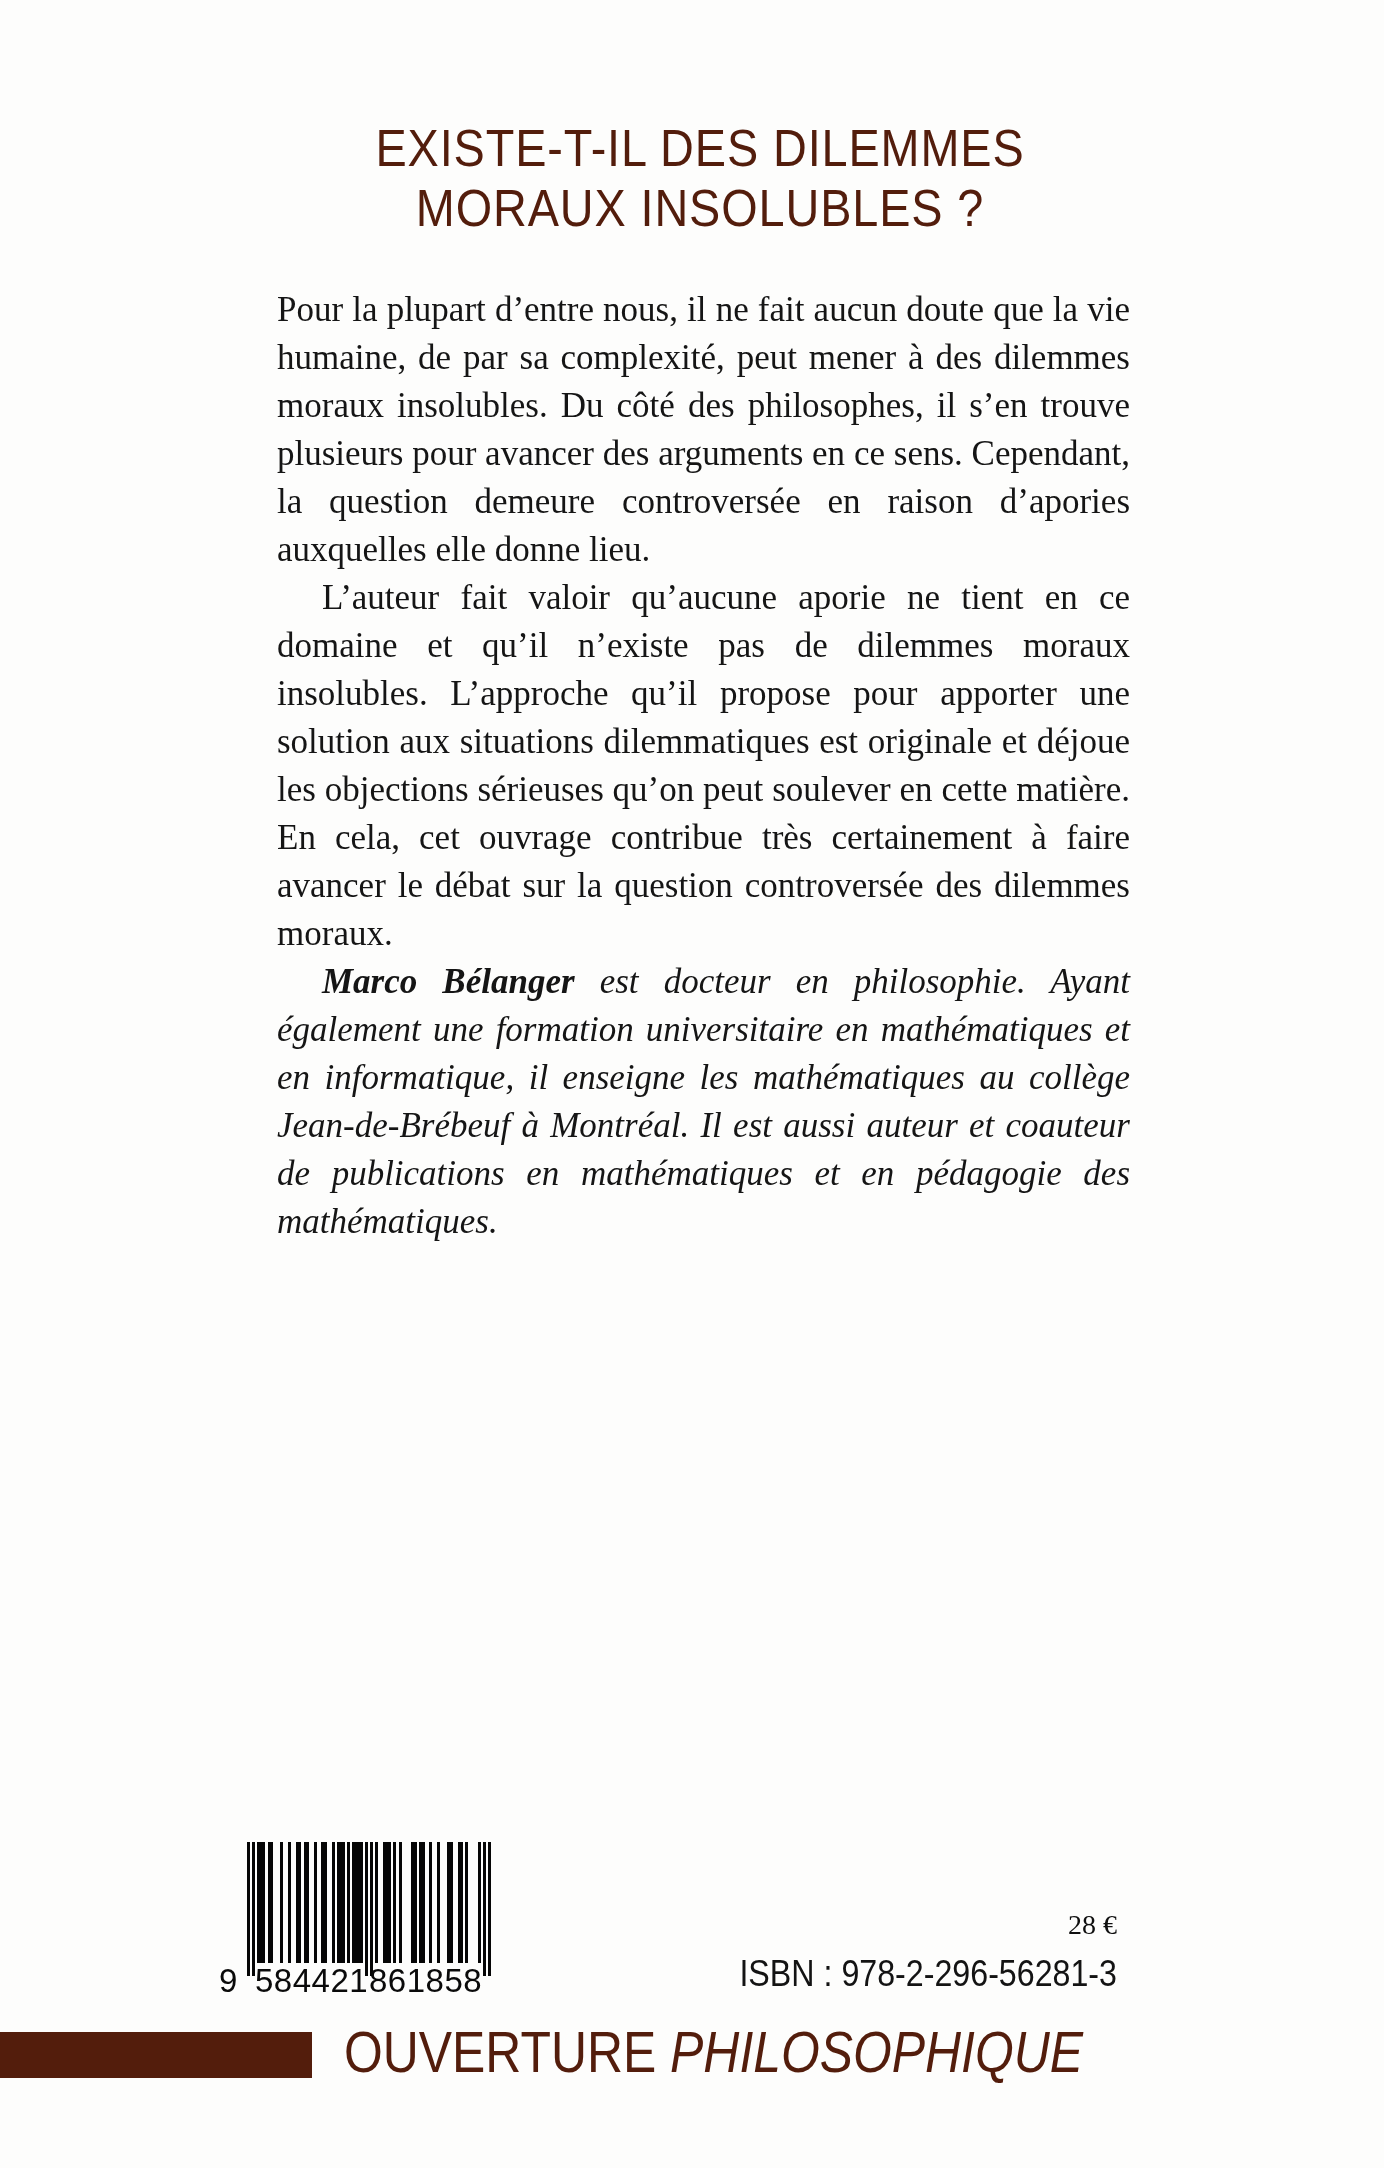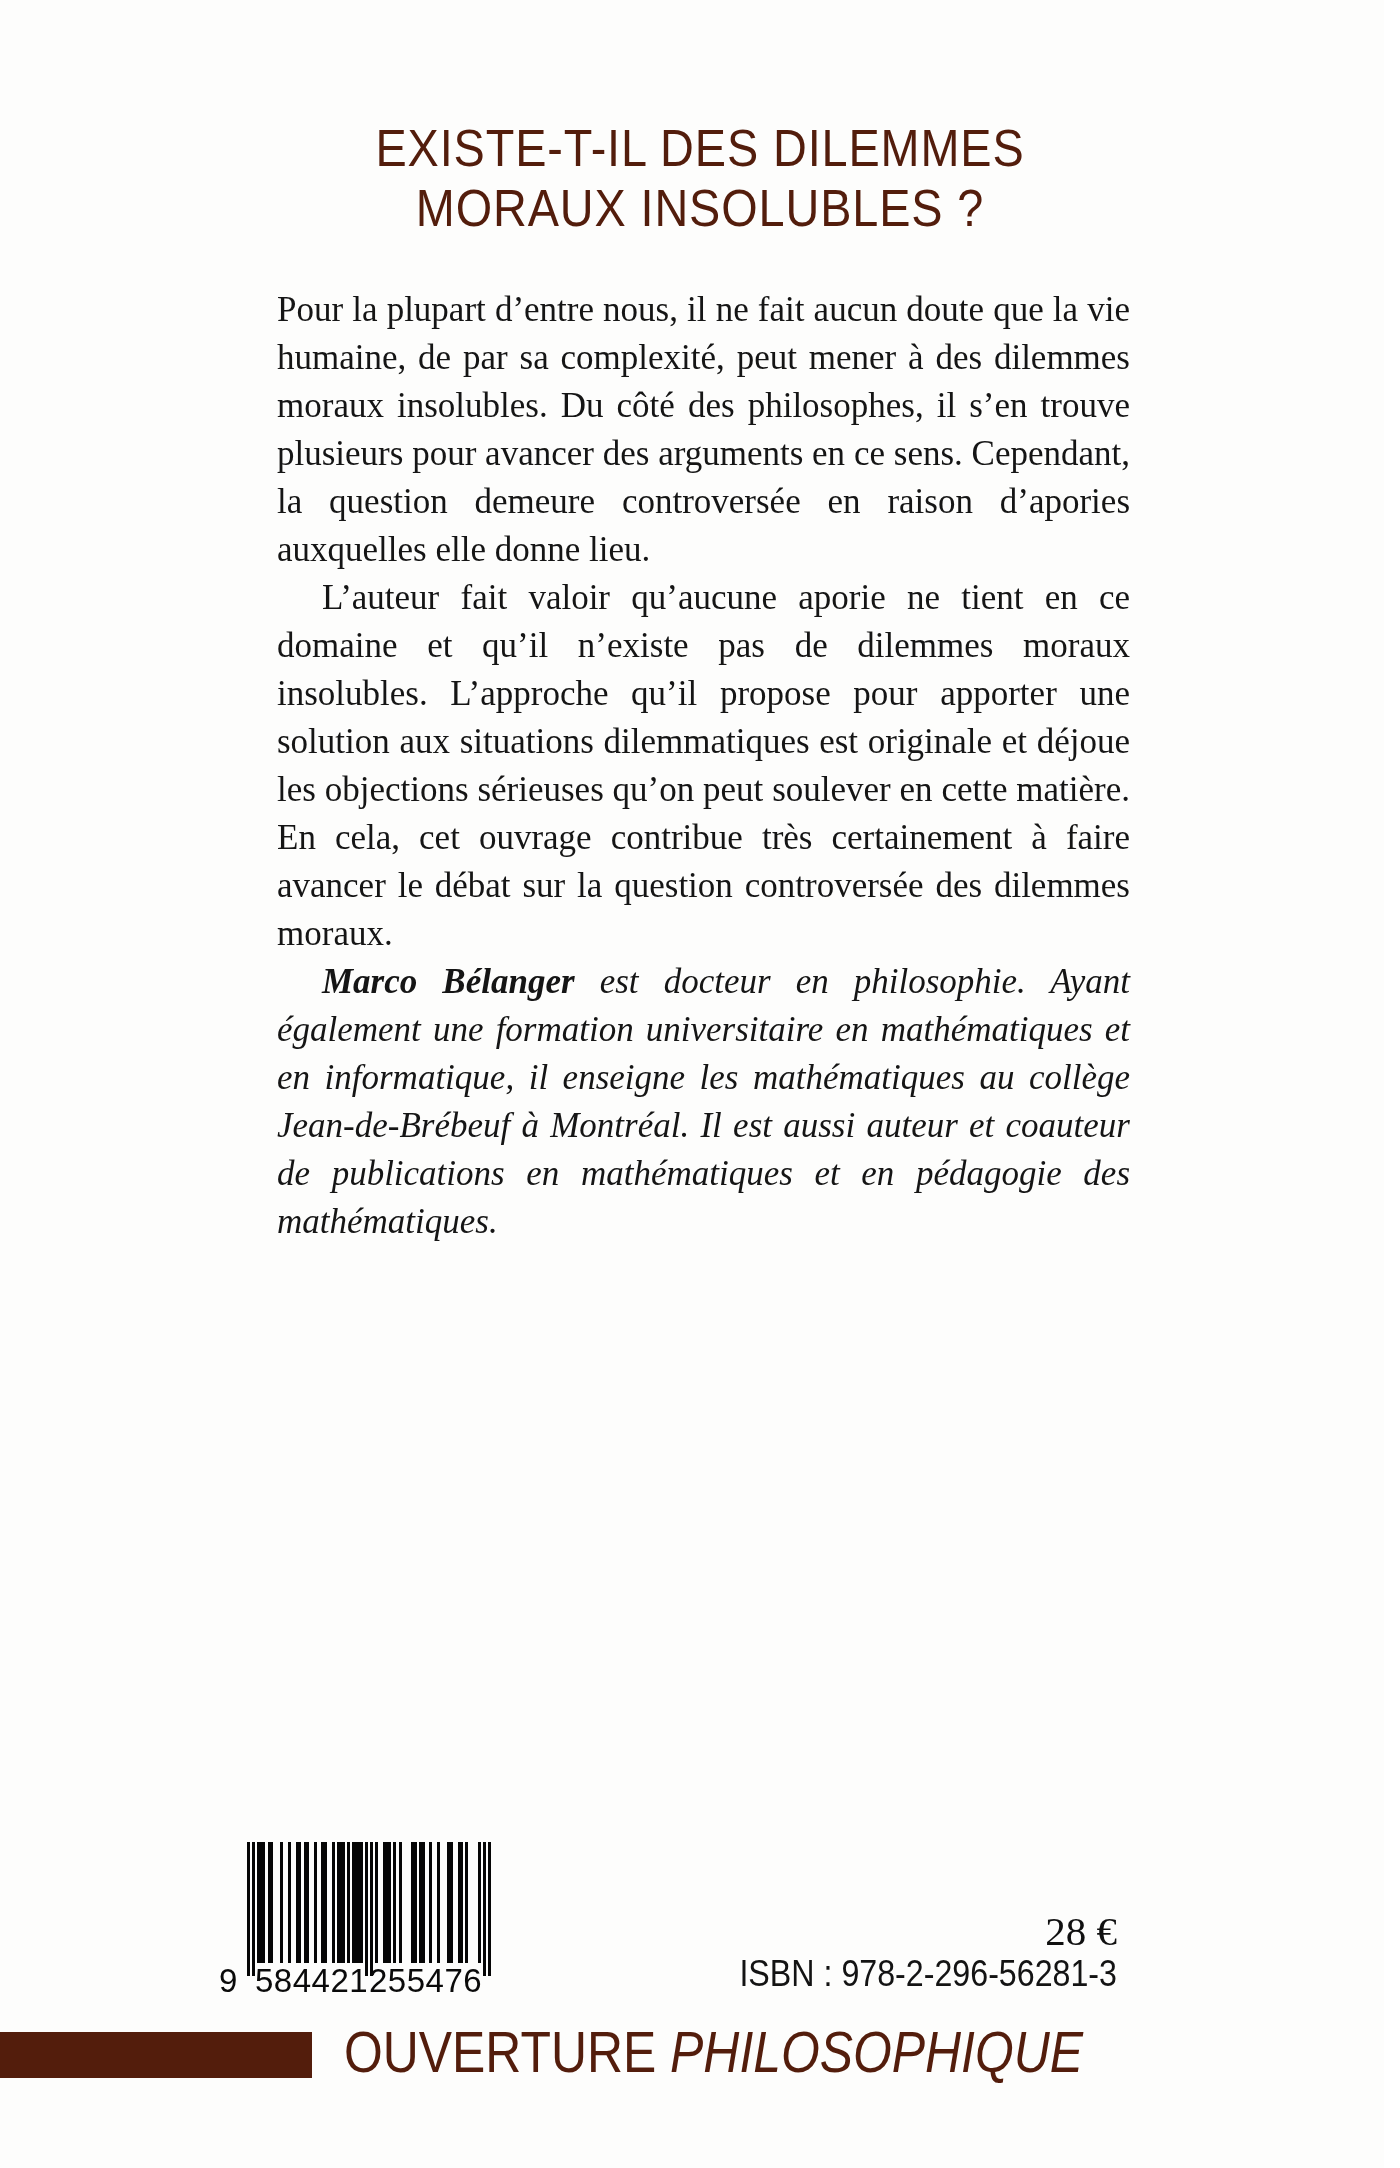--- a/index.html
+++ b/index.html
@@ -66,21 +66,21 @@
     color:#0a0a0a;
     top:122px;
   }
   .bc-lead{left:-28px;}
   .bc-left{left:8px;width:108px;text-align:center;letter-spacing:0.5px;}
   .bc-right{left:122px;width:111px;text-align:center;letter-spacing:0.5px;}
   
   .price{
     position:absolute;
     top:1911px; right:267px;
-    font-size:41px;
+    font-size:28px;
     line-height:1;
     color:#101010;
   }
   .isbn{
     position:absolute;
     top:1955px; right:267px;
     font-family:"Liberation Sans",sans-serif;
     font-size:37px;
     line-height:1;
     color:#131313;
@@ -153,21 +153,21 @@
         <div class="bar" style="left: 190.06px; width: 2.97px; background: rgb(6, 6, 6);"></div>
         <div class="bar" style="left: 200.34px; width: 5.54px; background: rgb(6, 6, 6);"></div>
         <div class="bar" style="left: 210.61px; width: 5.54px; background: rgb(6, 6, 6);"></div>
         <div class="bar" style="left: 218.32px; width: 2.97px; background: rgb(6, 6, 6);"></div>
         <div class="bar" style="left: 231.16px; width: 2.97px; background: rgb(6, 6, 6);"></div>
         <div class="bar guard" style="left: 236.29px; width: 2.97px; background: rgb(6, 6, 6);"></div>
         <div class="bar guard" style="left: 241.43px; width: 2.97px; background: rgb(6, 6, 6);"></div>
       </div>
     <span class="bc-digit bc-lead">9</span>
     <span class="bc-digit bc-left">584421</span>
-    <span class="bc-digit bc-right">255476</span>
+    <span class="bc-digit bc-right">861858</span>
   </div>
 
   <div class="price">28 €</div>
   <div class="isbn">ISBN : 978-2-296-56281-3</div>
 
   <div class="collection-block"></div>
   <div class="collection-title">
     <span>OUVERTURE</span><span> </span><span class="it">PHILOSOPHIQUE</span>
   </div>
 

